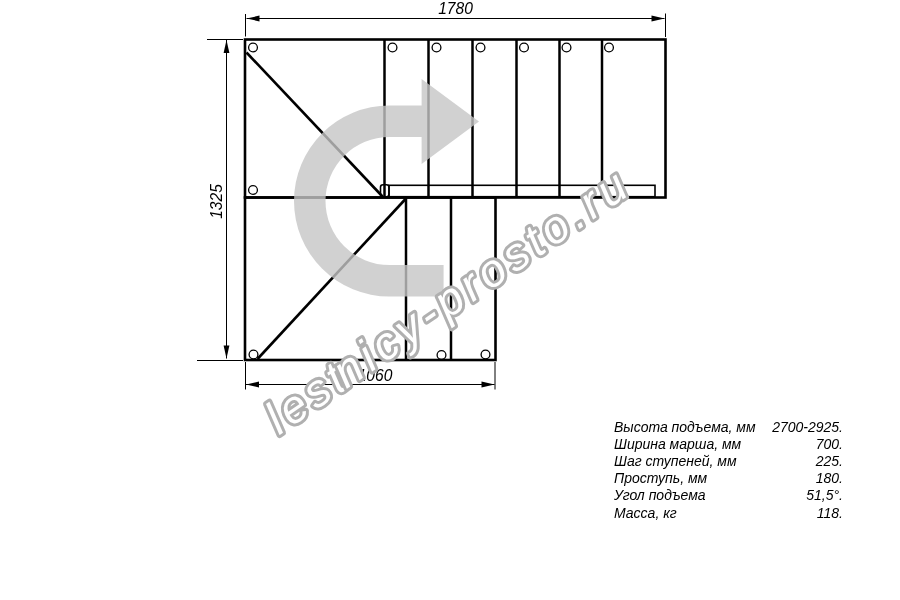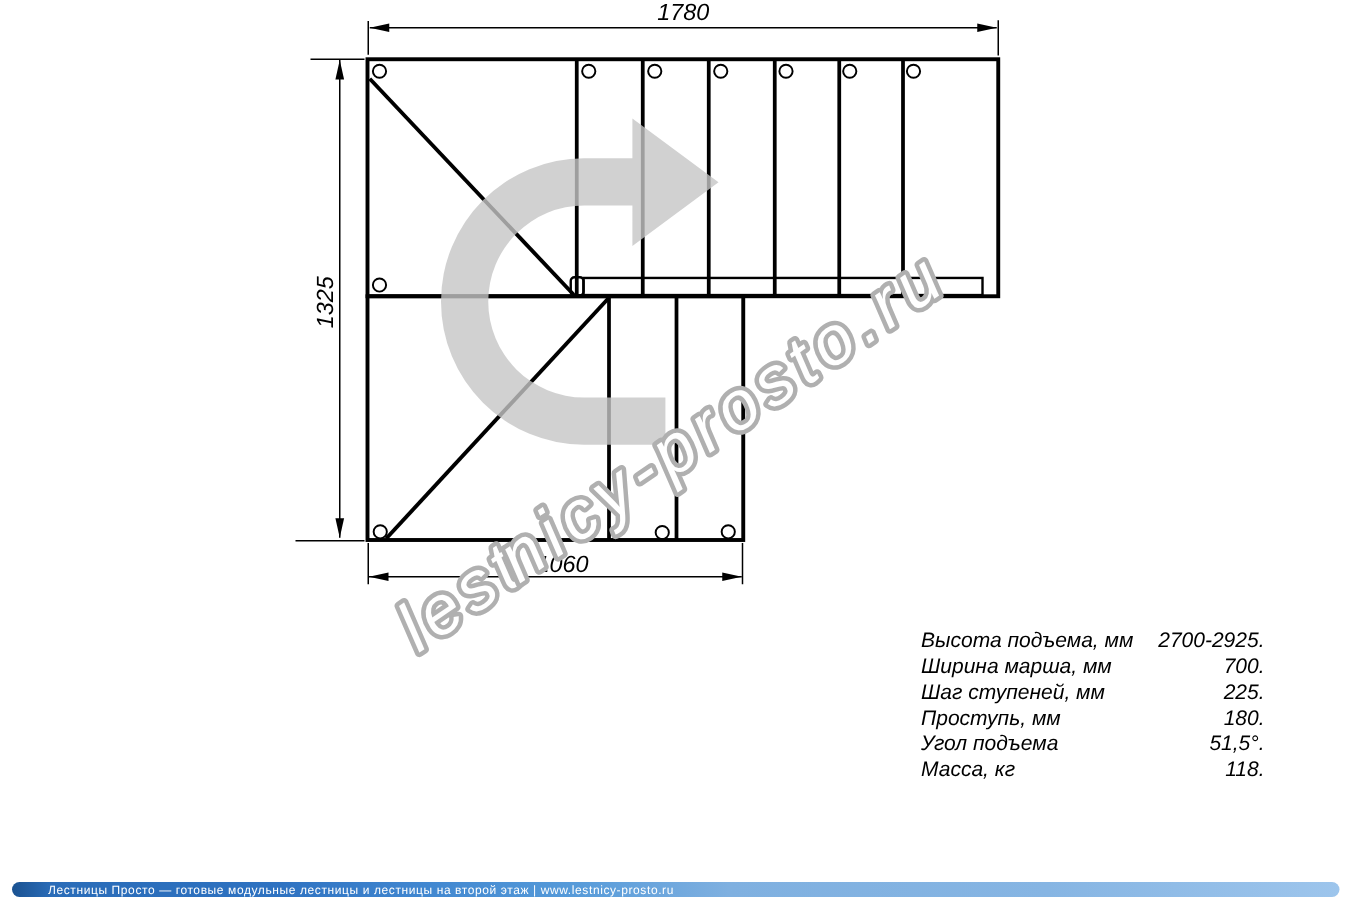--- a/index.html
+++ b/index.html
@@ -99,16 +99,13 @@
     <text x="614" y="465.9">Шаг ступеней, мм</text>
     <text x="843" y="465.9" text-anchor="end">225.</text>
     <text x="614" y="483.1">Проступь, мм</text>
     <text x="843" y="483.1" text-anchor="end">180.</text>
     <text x="614" y="500.3">Угол подъема</text>
     <text x="843" y="500.3" text-anchor="end">51,5°.</text>
     <text x="614" y="517.5">Масса, кг</text>
     <text x="843" y="517.5" text-anchor="end">118.</text>
   </g>
 </svg>
-<div id="bluebar">
-      <span>Лестницы Просто — готовые модульные лестницы и лестницы на второй этаж  |  www.lestnicy-prosto.ru</span>
-    </div>
 </div>
 
 </body></html>

